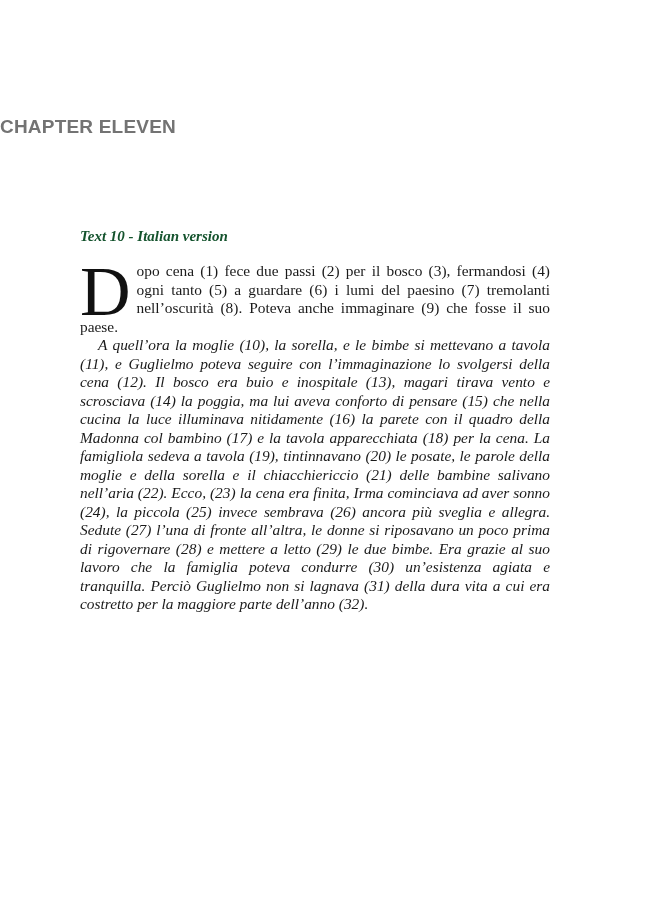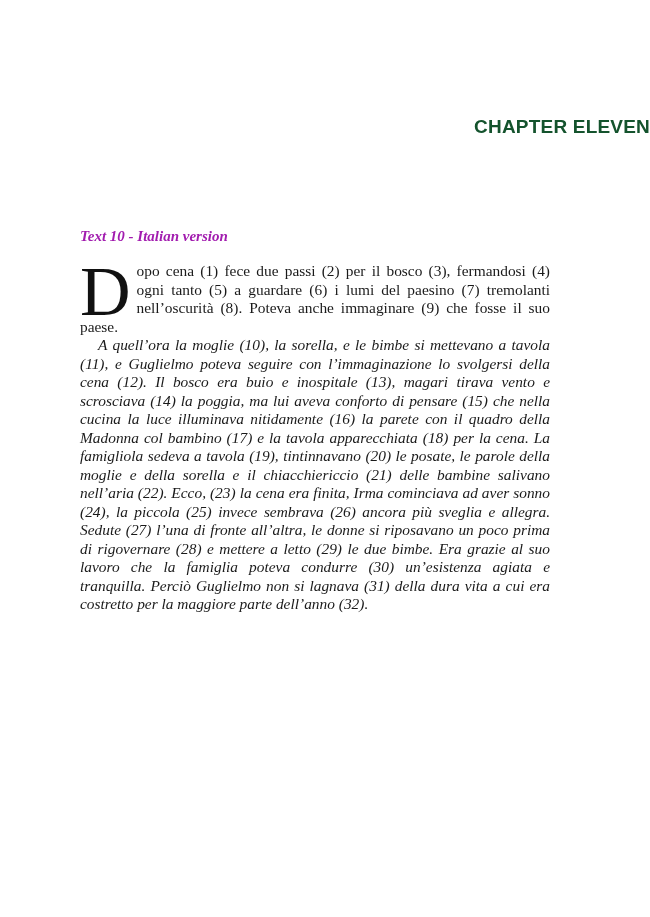--- a/index.html
+++ b/index.html
@@ -18,37 +18,37 @@
       position: absolute;
       left: 0; top: 0;
       width: 650px;
       height: 917px;
     }
     .chapter-title {
       position: absolute;
       top: 116px;
       left: 0;
       width: 650px;
-      text-align: right;
+      text-align: left;
       font-family: "Liberation Sans", sans-serif;
       font-weight: bold;
       font-size: 19px;
       letter-spacing: 0.2px;
-      color: #14532d;
+      color: #737373;
       margin: 0;
     }
     .section-heading {
       position: absolute;
       top: 228px;
       left: 80px;
       font-family: "Liberation Serif", serif;
       font-style: italic;
       font-weight: bold;
       font-size: 15px;
-      color: #a21caf;
+      color: #14532d;
       margin: 0;
     }
     .body-text {
       position: absolute;
       top: 262px;
       left: 80px;
       width: 470px;
       font-family: "Liberation Serif", serif;
       font-size: 15.4px;
       line-height: 18.5px;

